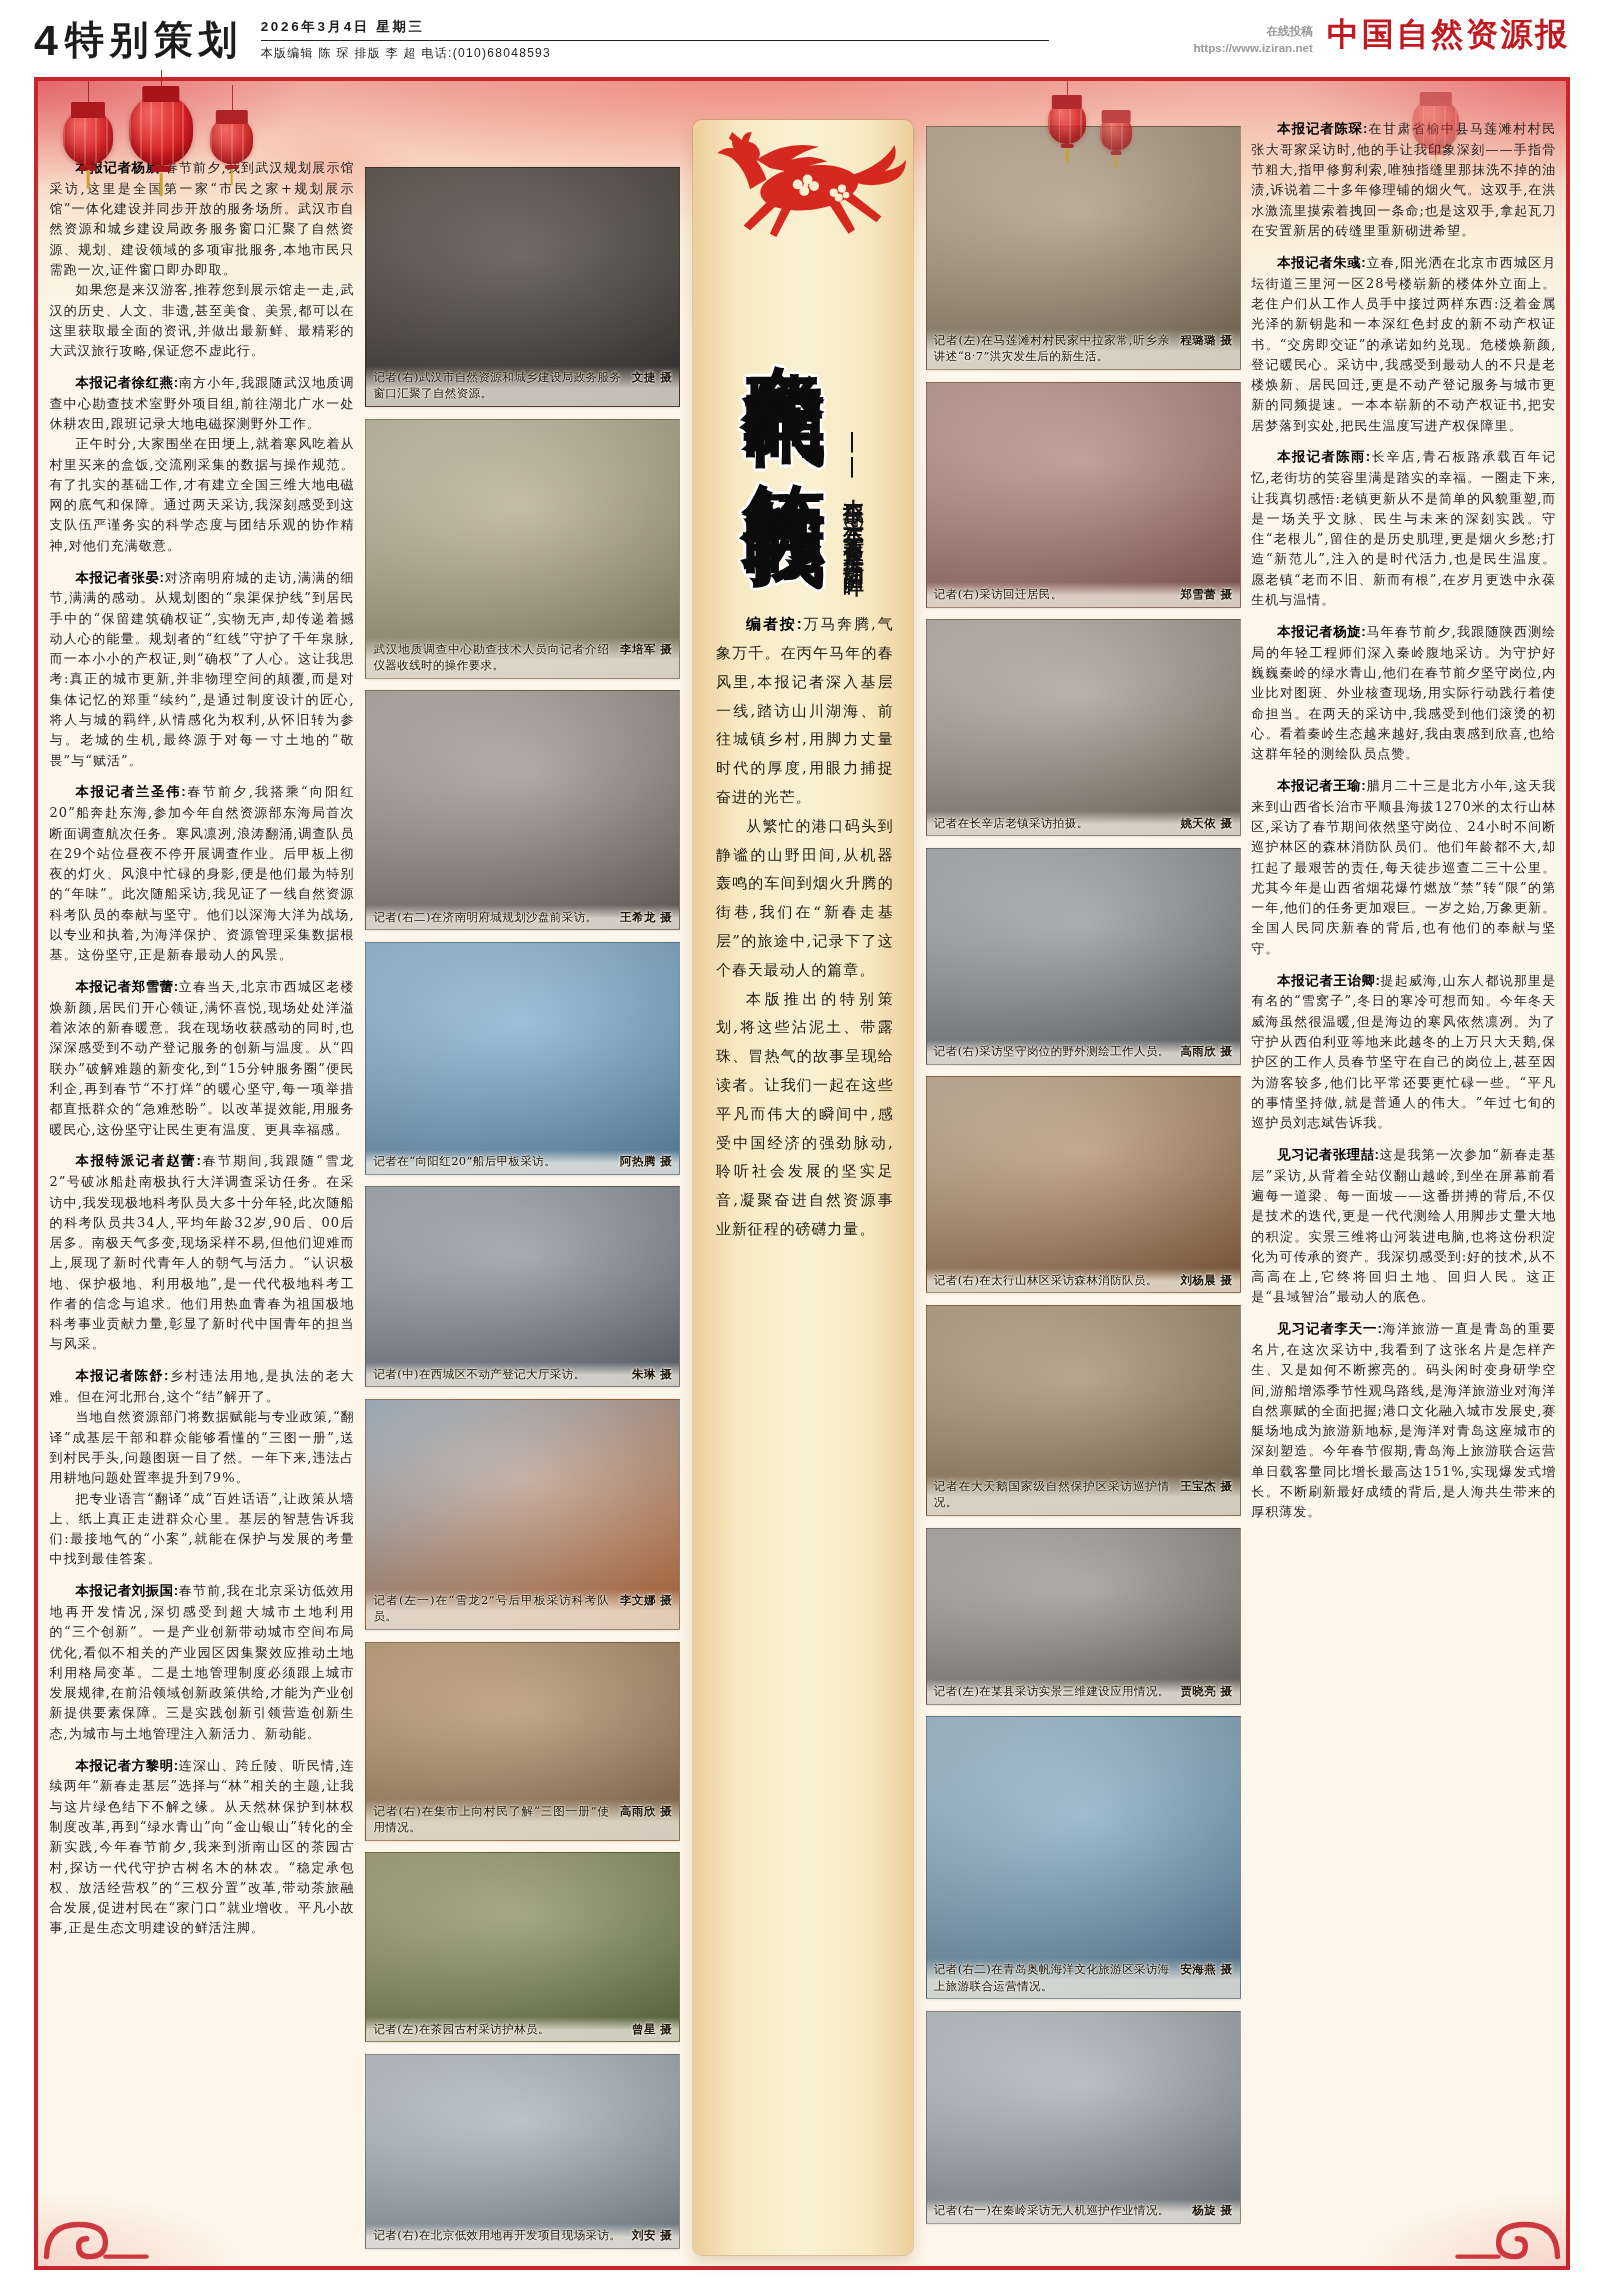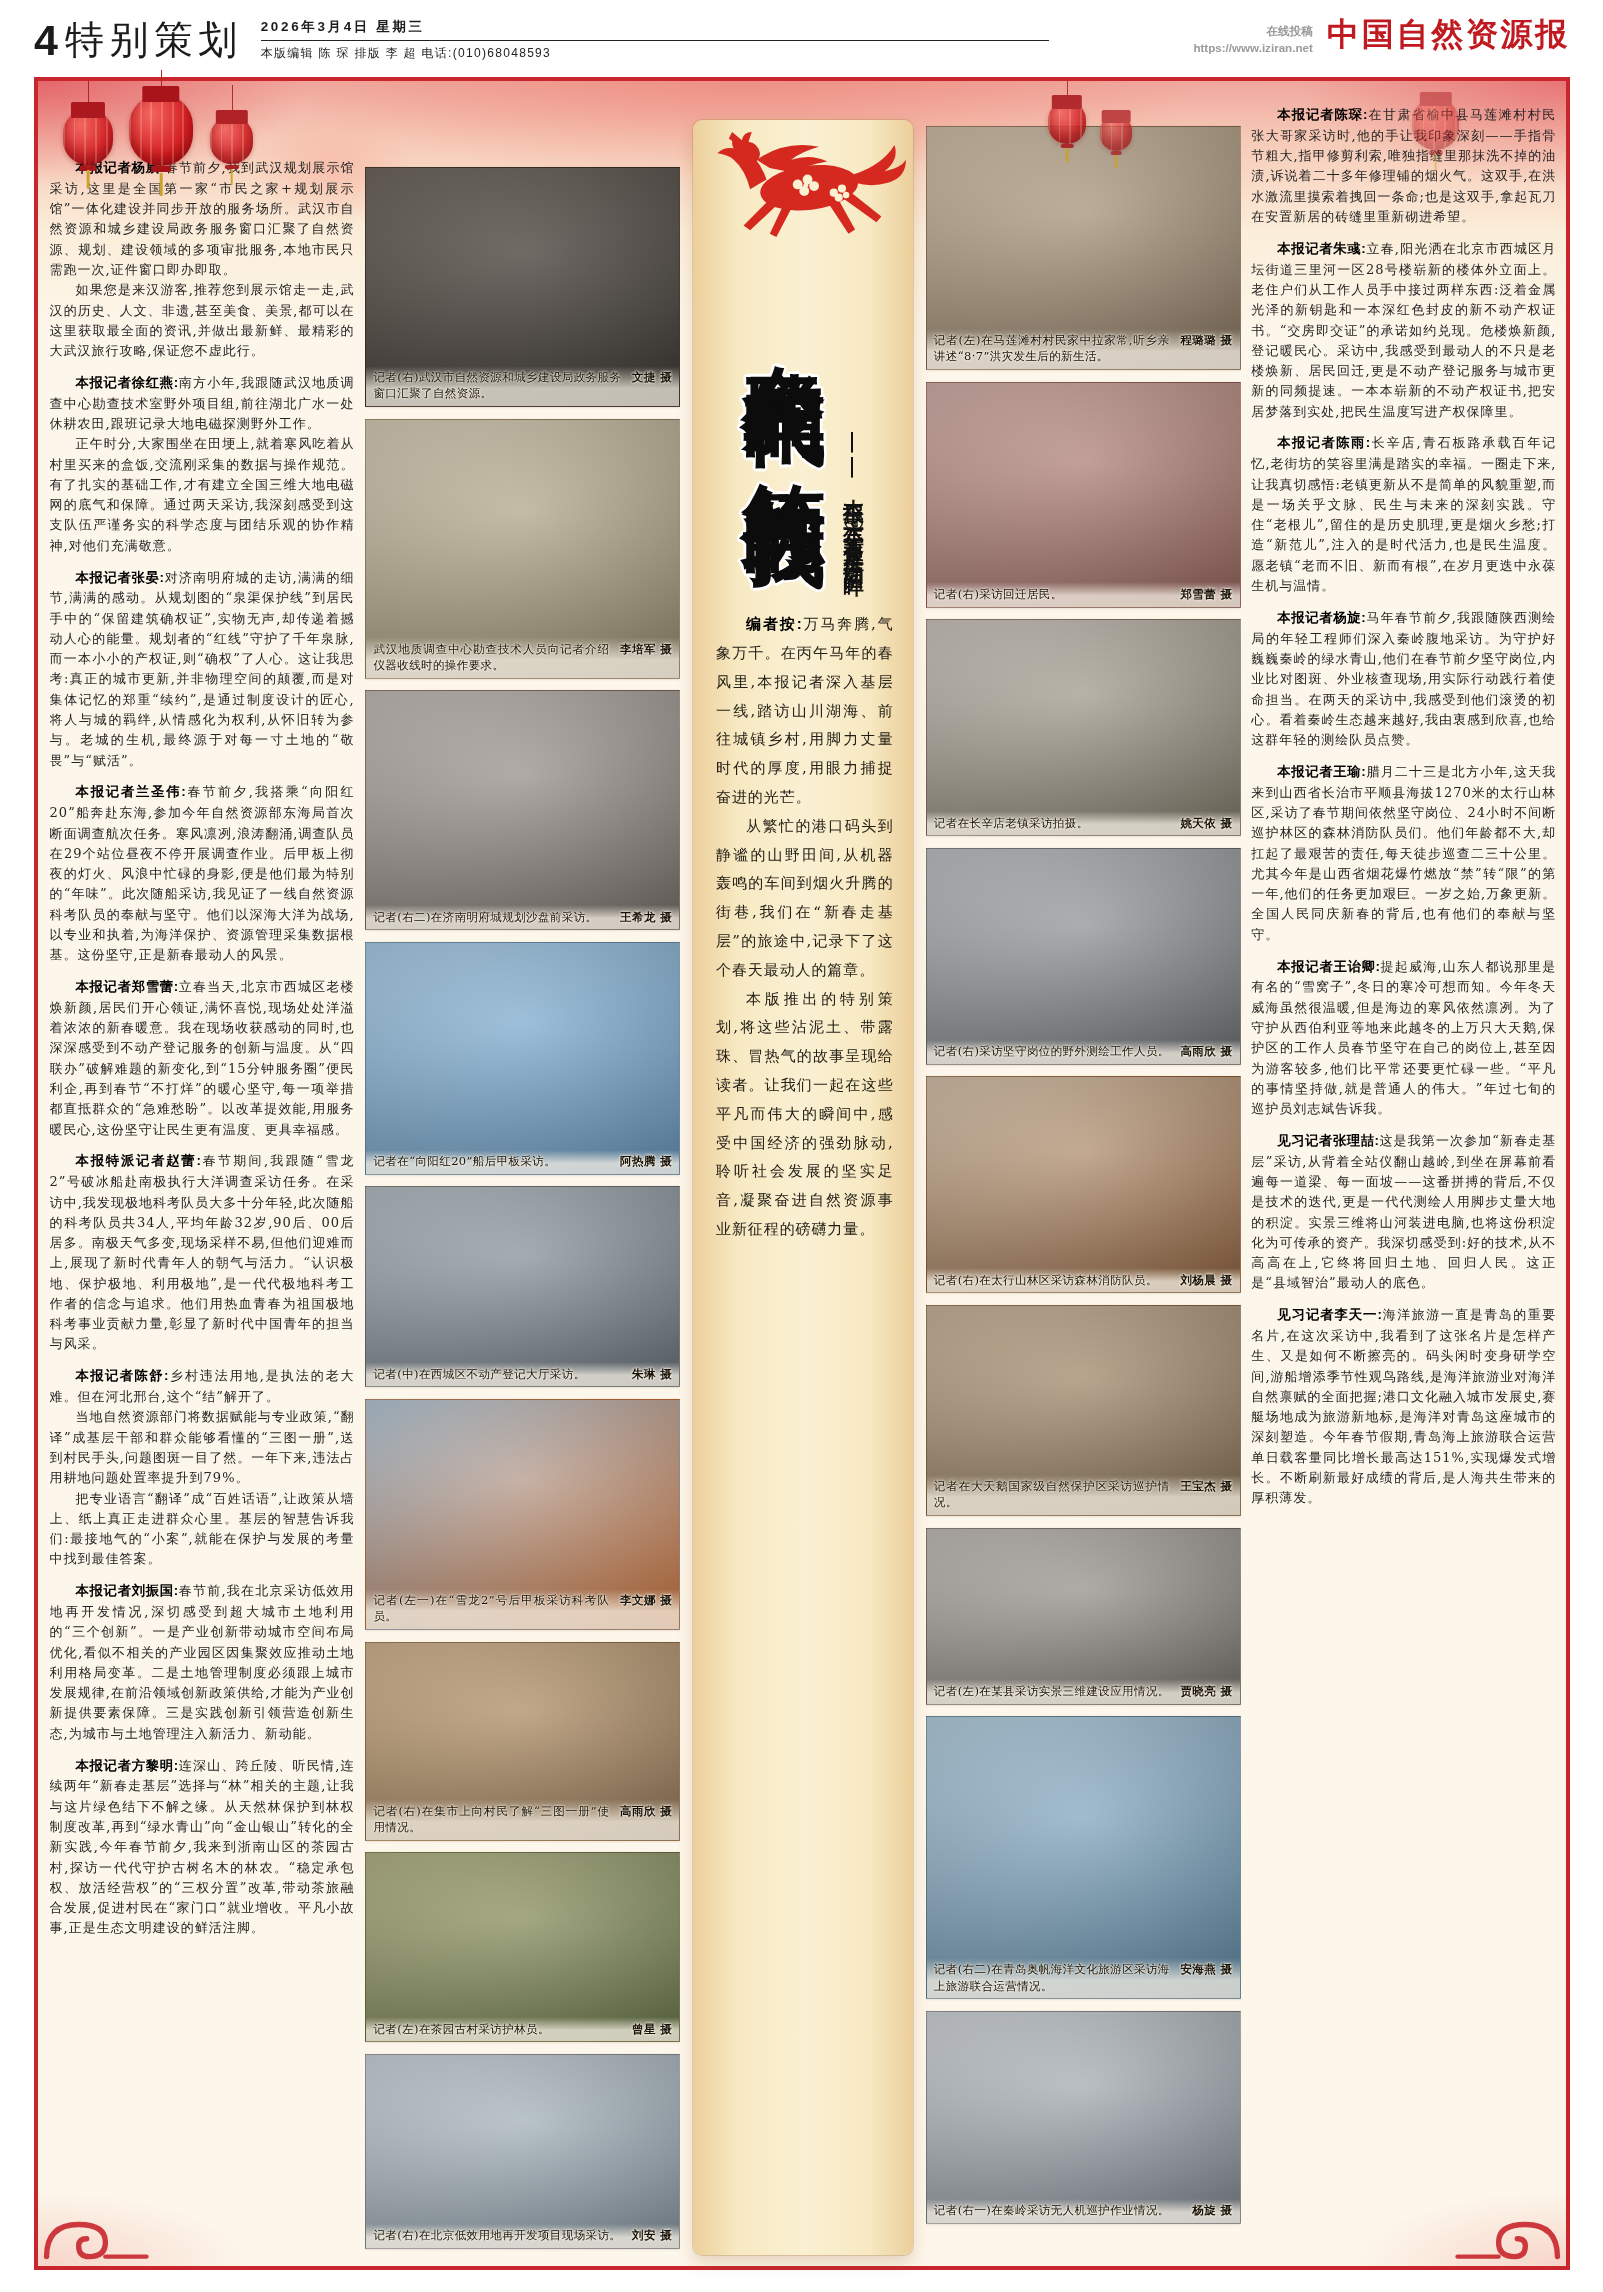--- a/index.html
+++ b/index.html
@@ -2,21 +2,21 @@
 <html style="font-size:14.3px"><head>
 <meta charset="utf-8">
 <style>
   html,body{margin:0;padding:0;background:#e9e9e9;}
   .page{position:relative;width:1604px;height:2293px;background:#ffffff;overflow:hidden;
         font-family:"DejaVu Serif",serif;color:#1c1c1c;}
 
   
   .masthead{position:absolute;top:12.5px;left:34px;right:34px;height:59px;display:flex;align-items:flex-start;}
   .page-num{font-family:"Liberation Sans",sans-serif;font-weight:900;font-size:43px;line-height:54px;}
-  .section-title{font-family:"Liberation Sans",sans-serif;font-weight:400;font-size:39px;line-height:54px;
+  .section-title{font-family:"Liberation Sans",sans-serif;font-weight:700;font-size:39px;line-height:54px;
                  letter-spacing:5.4px;margin-left:7.2px;}
   .m-mid{margin-left:18px;padding-top:5.4px;width:788px;}
   .m-date{font-family:"Liberation Sans",sans-serif;font-weight:700;font-size:13.4px;letter-spacing:2.7px;}
   .m-rule{border-bottom:1.3px solid #222;margin:4.5px 0 3.6px;}
   .m-editors{font-family:"Liberation Sans",sans-serif;font-size:12px;letter-spacing:1.3px;color:#222;}
   .m-right{margin-left:auto;display:flex;align-items:flex-end;gap:14.3px;padding-bottom:3.6px;}
   .m-submit{text-align:right;color:#9a9a9a;font-family:"Liberation Sans",sans-serif;
             font-weight:700;font-size:11.6px;line-height:1.45;}
   .m-paper{color:#c01920;font-family:"Liberation Sans",sans-serif;font-weight:900;font-size:32px;letter-spacing:2.7px;}
 
@@ -27,21 +27,21 @@
        radial-gradient(385px 152px at 100% 0%, rgba(219,48,64,.42), rgba(219,48,64,0) 70%),
        radial-gradient(645px 134px at 46% 0%, rgba(236,120,108,.5), rgba(236,120,108,0) 72%),
        radial-gradient(304px 107px at 0% 100%, rgba(236,150,140,.35), rgba(236,150,140,0) 70%),
        radial-gradient(304px 107px at 100% 100%, rgba(236,150,140,.35), rgba(236,150,140,0) 70%),
        linear-gradient(180deg,#f0a79d 0px,#f6c9b6 56px,#fbeeda 152px,#fdf6ea 251px,#fdf6ea 100%);}
   .columns{position:relative;display:flex;gap:10.7px;padding:0 11.6px;height:100%;box-sizing:border-box;z-index:2;}
 
   
   .tcol{width:305px;flex:0 0 305px;overflow:hidden;}
   .tcol-left{padding-top:77px;}
-  .tcol-right{padding-top:24px;}
+  .tcol-right{padding-top:38px;}
   .article{margin-bottom:11.6px;}
   .article p{margin:0;text-indent:2em;text-align:justify;font-size:13px;line-height:1.56;
              letter-spacing:1px;color:#242424;}
   .byline{font-family:"Liberation Sans",sans-serif;font-weight:700;font-size:13.4px;letter-spacing:0.4px;color:#000;}
 
   
   .pcol{width:315px;flex:0 0 315px;overflow:hidden;}
   .pcol-left{padding-top:86px;}
   .pcol-right{padding-top:45px;}
   .photo{position:relative;margin:0 0 11.6px;border:0.9px solid rgba(60,30,10,.25);box-sizing:border-box;

